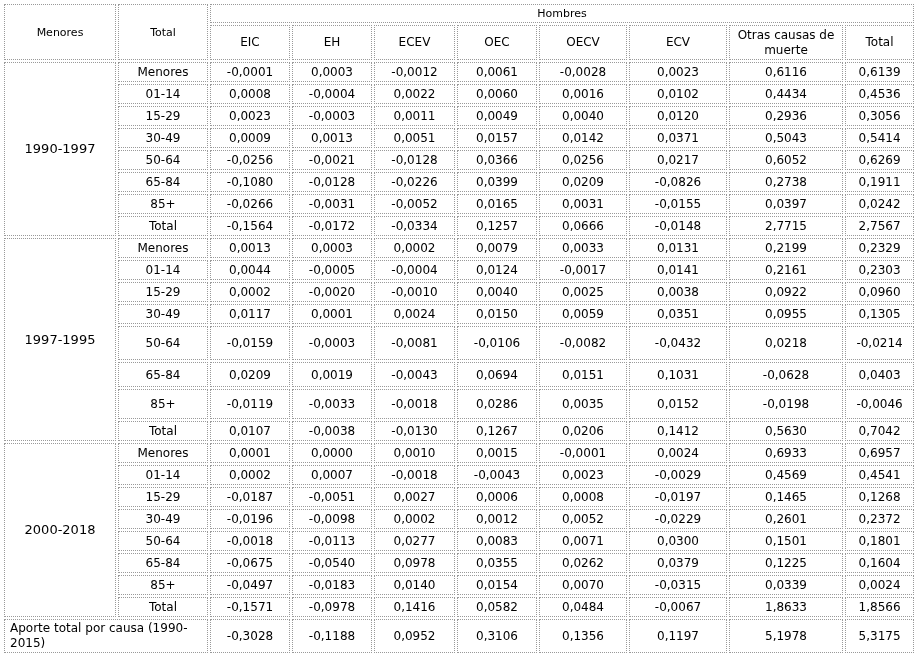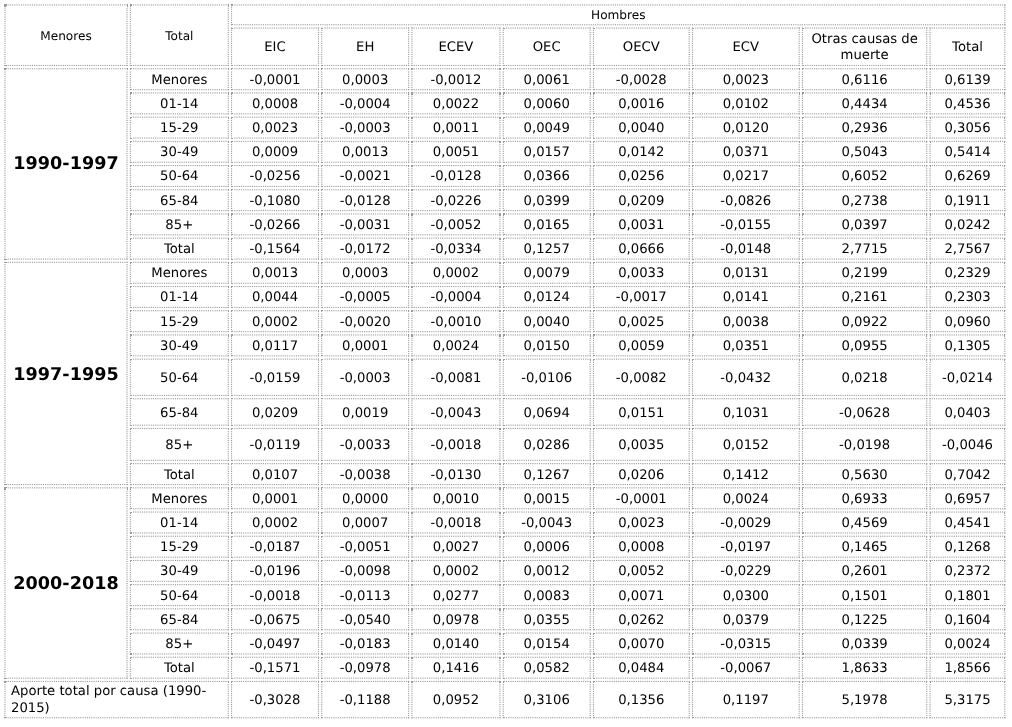--- a/index.html
+++ b/index.html
@@ -40,21 +40,21 @@
     background: #ffffff;
   }
   thead th.bold-hdr {
     font-weight: normal;
     font-size: 11px;
   }
   tr.group-hdr-row th { height: 15px; }
   tr.sub-hdr-row th { height: 31px; line-height: 15px; }
 
   td { height: 16px; line-height: 16px; }
-  td.period-cell { font-size: 16px; font-weight: bold; }
+  td.period-cell { font-size: 13px; }
   td.edad-cell { }
   td.value-cell { }
 
   
   tbody.group-g1 tr:nth-child(5) td.sz { height: 30px; }
   tbody.group-g1 tr:nth-child(6) td.sz { height: 21px; }
   tbody.group-g1 tr:nth-child(7) td.sz { height: 26px; }
 
   tbody.footer-body td { height: 30px; }
   td.footer-label {

